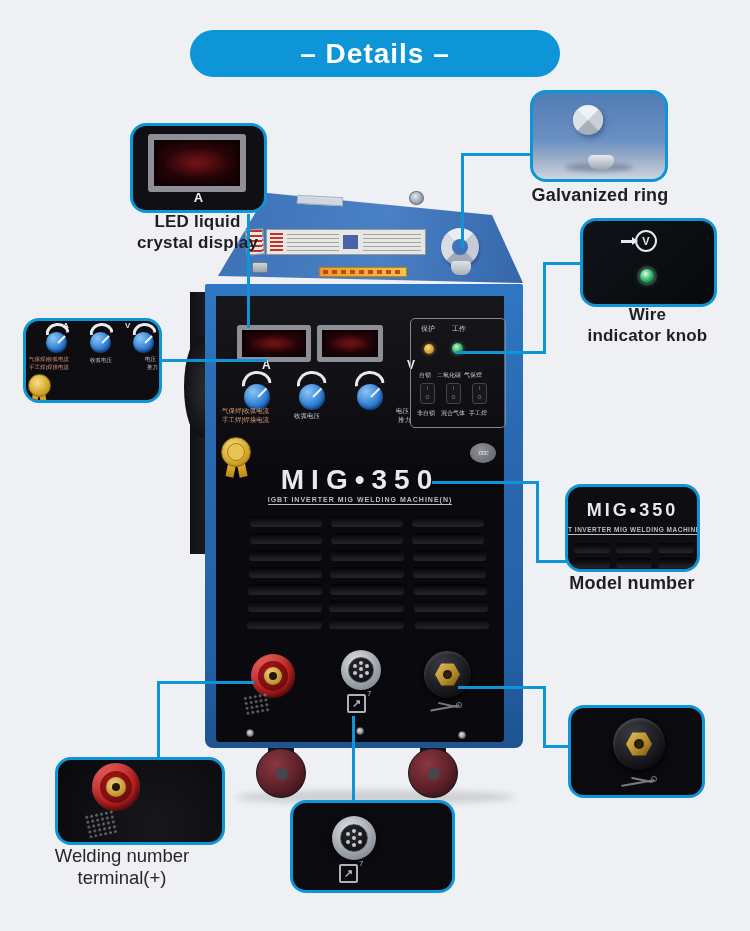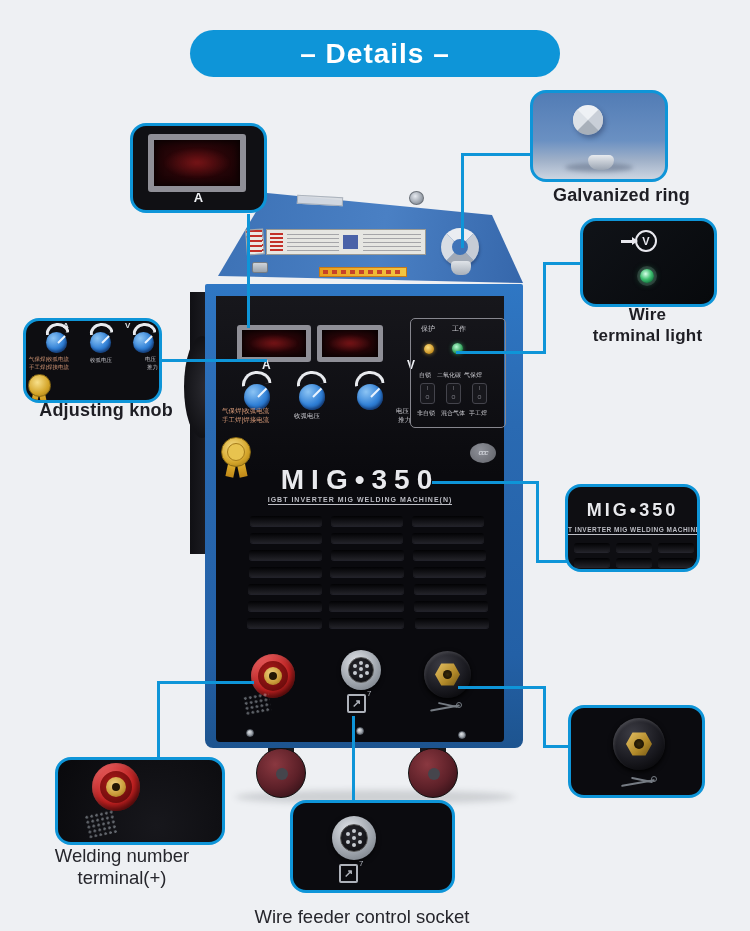--- a/index.html
+++ b/index.html
@@ -9,21 +9,21 @@
           --accent:#0e95d8; }
   .abs { position:absolute; }
   .banner { position:absolute; left:190px; top:30px; width:370px; height:47px;
             background:var(--accent); border-radius:24px; color:#fff; font-weight:bold;
             font-size:28px; line-height:47px; text-align:center; letter-spacing:1px; z-index:8; }
   .line { position:absolute; background:var(--accent); z-index:4; }
   .callout { position:absolute; border:3px solid var(--accent); border-radius:16px;
              background:#0c0c10; overflow:hidden; z-index:5; }
   .lbl { position:absolute; z-index:7; color:#1e1e24; text-align:center; }
   .lbl.bold { font-weight:bold; font-size:17px; line-height:21px; letter-spacing:.2px; }
-  .lbl.big  { font-size:18px;text-align:right; }
+  .lbl.big  { font-size:18px; }
   .lbl.reg  { font-size:18.5px; color:#26262c; font-weight:normal; }
   .topface { position:absolute; left:205px; top:190px; width:320px; height:105px; z-index:1;
              background:linear-gradient(100deg,#3b70b4,#4a80c4 55%,#3566aa);
              clip-path:polygon(62px 3px,287px 25px,318px 93px,13px 86px); }
   .frontface { position:absolute; left:205px; top:284px; width:318px; height:464px; z-index:2;
                background:linear-gradient(180deg,#2f77c4,#2a6ab2 30%,#2360a6 80%,#1d548f);
                border-radius:2px 2px 8px 8px; }
   .panel { position:absolute; left:216px; top:296px; width:288px; height:446px; z-index:2;
            background:linear-gradient(180deg,#17171c,#0a0a0e 40%,#0a0a0e);
            border-radius:0 0 4px 4px; }
@@ -230,38 +230,42 @@
   <div class="line" style="left:157px;top:681px;width:3px;height:78px;"></div>
   <div class="line" style="left:352px;top:716px;width:3px;height:86px;"></div>
   <div class="line" style="left:458px;top:686px;width:87px;height:3px;"></div>
   <div class="line" style="left:543px;top:686px;width:3px;height:62px;"></div>
   <div class="line" style="left:543px;top:745px;width:28px;height:3px;"></div>
 
   <div class="callout" style="left:130px;top:123px;width:137px;height:90px;background:#101014;">
     <div class="screen" style="left:15px;top:8px;width:98px;height:58px;border-width:6px;"></div>
     <div class="abs" style="left:0;top:64px;width:131px;text-align:center;color:#eef0f4;font-weight:bold;font-size:13px;">A</div>
   </div>
+  <div class="lbl bold" style="left:105px;top:211px;width:185px;">
+    <span>LED liquid</span><br>
+    <span>crystal display</span>
+  </div>
 
   <div class="callout" style="left:530px;top:90px;width:138px;height:92px;background:linear-gradient(180deg,#527cb5,#6a90c2 55%,#9fb0c8 78%,#ccd5e1);">
     <div class="abs" style="left:32px;top:70px;width:68px;height:9px;border-radius:50%;background:rgba(30,42,70,.3);filter:blur(2px);"></div>
     <div class="abs" style="left:40px;top:12px;width:26px;height:26px;border-radius:50%;border:15px solid;border-color:#eef1f5 #c9cfd8 #a8b0ba #dde2e8;box-shadow:2px 3px 5px rgba(20,30,60,.35);"></div>
     <div class="abs" style="left:55px;top:62px;width:26px;height:15px;background:linear-gradient(#e8ebef,#9aa4b2);border-radius:5px 5px 10px 10px;"></div>
   </div>
   <div class="lbl bold big" style="left:510px;top:185px;width:180px;">Galvanized ring</div>
 
   <div class="callout" style="left:580px;top:218px;width:137px;height:89px;background:linear-gradient(135deg,#101318,#07090c);">
     <div class="abs" style="left:38px;top:19px;width:13px;height:2.5px;background:#e8e8ee;"></div>
     <div class="abs" style="left:49px;top:16px;width:0;height:0;border-left:6px solid #e8e8ee;border-top:4px solid transparent;border-bottom:4px solid transparent;"></div>
     <div class="abs" style="left:52px;top:9px;width:22px;height:22px;border:2px solid #e8e8ee;border-radius:50%;color:#e8e8ee;font-size:11px;font-weight:bold;text-align:center;line-height:18px;"><span>V</span></div>
     <div class="abs" style="left:54px;top:45px;width:20px;height:20px;border-radius:50%;background:#2b2e34;"></div>
     <div class="lamp" style="left:57px;top:48px;width:14px;height:14px;background:radial-gradient(circle at 40% 35%,#d6ffe8,#3fbf70 45%,#0c6e38 82%);box-shadow:0 0 7px rgba(60,220,120,.55);"></div>
   </div>
   <div class="lbl bold" style="left:565px;top:304px;width:165px;">
     <span>Wire</span><br>
-    <span>terminal light</span>
+    <span>indicator knob</span>
   </div>
 
   <div class="callout" style="left:23px;top:318px;width:139px;height:85px;background:#0d0d11;">
     <div class="abs" style="left:37px;top:0;color:#dfe2e6;font-weight:bold;font-size:8px;">A</div>
     <div class="abs" style="left:99px;top:0;color:#dfe2e6;font-weight:bold;font-size:8px;">V</div>
     <div class="arc" style="left:19px;top:2px;width:24px;height:11px;"></div>
     <div class="arc" style="left:63px;top:2px;width:24px;height:11px;"></div>
     <div class="arc" style="left:106px;top:2px;width:24px;height:11px;"></div>
     <div class="knob" style="left:20px;top:11px;width:21px;height:21px;">
         <i></i>
@@ -274,32 +278,32 @@
       </div>
     <div class="tiny warm" style="left:3px;top:34px;font-size:5.5px;">气保焊|收弧电流</div>
     <div class="tiny warm" style="left:3px;top:42px;font-size:5.5px;">手工焊|焊接电流</div>
     <div class="tiny" style="left:64px;top:35px;font-size:5.5px;">收弧电压</div>
     <div class="tiny" style="left:119px;top:34px;font-size:5.5px;">电压</div>
     <div class="tiny" style="left:121px;top:42px;font-size:5.5px;">推力</div>
     <div class="abs" style="left:6px;top:72px;width:6px;height:11px;background:linear-gradient(#e8b830,#c08818);transform:rotate(12deg);"></div>
     <div class="abs" style="left:14px;top:72px;width:6px;height:11px;background:linear-gradient(#e8b830,#c08818);transform:rotate(-12deg);"></div>
     <div class="abs" style="left:2px;top:53px;width:23px;height:23px;border-radius:50%;background:radial-gradient(circle at 40% 35%,#f8e08a,#d4a52a 60%,#9a7210);border:1px solid #8a6a14;"></div>
   </div>
-  <div class="lbl bold big" style="left:8px;top:400px;width:165px;">Adjusting knob</div>
 
   <div class="callout" style="left:565px;top:484px;width:135px;height:88px;background:#0e0e12;">
     <div class="brand" style="left:0;top:13px;width:129px;font-size:18px;letter-spacing:3px;">MIG•350</div>
     <div class="brandsub" style="left:-14px;top:39px;width:158px;font-size:6.5px;letter-spacing:.5px;"><span>IGBT INVERTER MIG WELDING MACHINE(N)</span></div>
     <div class="vent" style="left:6px;top:56px;width:36px;height:9px;"></div>
       <div class="vent" style="left:48px;top:56px;width:36px;height:9px;"></div>
       <div class="vent" style="left:90px;top:56px;width:36px;height:9px;"></div>
     <div class="vent" style="left:6px;top:71px;width:36px;height:9px;"></div>
       <div class="vent" style="left:48px;top:71px;width:36px;height:9px;"></div>
       <div class="vent" style="left:90px;top:71px;width:36px;height:9px;"></div>
   </div>
+  <div class="lbl bold big" style="left:557px;top:573px;width:150px;">Model number</div>
 
   <div class="callout" style="left:55px;top:757px;width:170px;height:88px;background:radial-gradient(circle at 60% 80%,#17171c,#09090c);">
     <div class="abs" style="left:34px;top:3px;width:48px;height:48px;border-radius:50%;background:radial-gradient(circle at 38% 32%,#e86060,#c02020 55%,#801010 85%);box-shadow:inset -2px -3px 6px rgba(0,0,0,.5),inset 2px 3px 4px rgba(255,130,130,.4);"></div>
     <div class="abs" style="left:42px;top:11px;width:32px;height:32px;border-radius:50%;background:radial-gradient(circle at 40% 35%,#a81818,#6a0c0c 80%);"></div>
     <div class="abs" style="left:48px;top:17px;width:20px;height:20px;border-radius:50%;background:radial-gradient(circle at 40% 35%,#f0d080,#c89a38 60%,#8a6418);"></div>
     <div class="abs" style="left:54px;top:23px;width:8px;height:8px;border-radius:50%;background:#241804;"></div>
     <div class="sparkdots" style="left:28px;top:52px;width:30px;height:24px;transform:rotate(-12deg);"></div>
   </div>
   <div class="lbl reg" style="left:18px;top:845px;width:208px;">Welding number terminal(+)</div>
 
@@ -309,21 +313,20 @@
     <div class="abs" style="left:59px;top:33px;width:4px;height:4px;border-radius:50%;background:#c6cad0;"></div>
     <div class="abs" style="left:59px;top:26px;width:4px;height:4px;border-radius:50%;background:#c6cad0;"></div>
     <div class="abs" style="left:65px;top:29px;width:4px;height:4px;border-radius:50%;background:#c6cad0;"></div>
     <div class="abs" style="left:65px;top:37px;width:4px;height:4px;border-radius:50%;background:#c6cad0;"></div>
     <div class="abs" style="left:59px;top:40px;width:4px;height:4px;border-radius:50%;background:#c6cad0;"></div>
     <div class="abs" style="left:53px;top:37px;width:4px;height:4px;border-radius:50%;background:#c6cad0;"></div>
     <div class="abs" style="left:53px;top:29px;width:4px;height:4px;border-radius:50%;background:#c6cad0;"></div>
     <div class="abs" style="left:46px;top:61px;width:19px;height:19px;border:2px solid #aeb2ba;border-radius:2px;color:#aeb2ba;font-size:11px;font-weight:bold;text-align:center;line-height:15px;"><span>↗</span></div>
     <div class="abs" style="left:66px;top:56px;font-size:8px;color:#aeb2ba;">7</div>
   </div>
-  <div class="lbl reg" style="left:252px;top:906px;width:220px;">Wire feeder control socket</div>
 
   <div class="callout" style="left:568px;top:705px;width:137px;height:93px;background:#0b0b0f;">
     <div class="abs" style="left:42px;top:10px;width:52px;height:52px;border-radius:50%;background:radial-gradient(circle at 38% 30%,#3c3c44,#1a1a20 55%,#050507 90%);box-shadow:inset 1px 2px 3px rgba(255,255,255,.14),0 2px 5px #000;"></div>
     <div class="abs hex" style="left:55px;top:23px;width:26px;height:26px;background:linear-gradient(135deg,#e8c468,#b08828 60%,#6d5214);"></div>
     <div class="abs" style="left:63px;top:31px;width:10px;height:10px;border-radius:50%;background:radial-gradient(#3a2c0a,#140c02);"></div>
     <div class="clampmark" style="left:48px;top:66px;width:40px;height:16px;">
       <b style="left:2px;top:8px;width:34px;height:2px;transform:rotate(-10deg);"></b>
       <b style="left:12px;top:5px;width:22px;height:2px;transform:rotate(12deg);"></b>
       <b style="left:32px;top:2px;width:6px;height:6px;border-radius:50%;background:transparent;border:1.5px solid #9aa2ab;"></b>
     </div>

